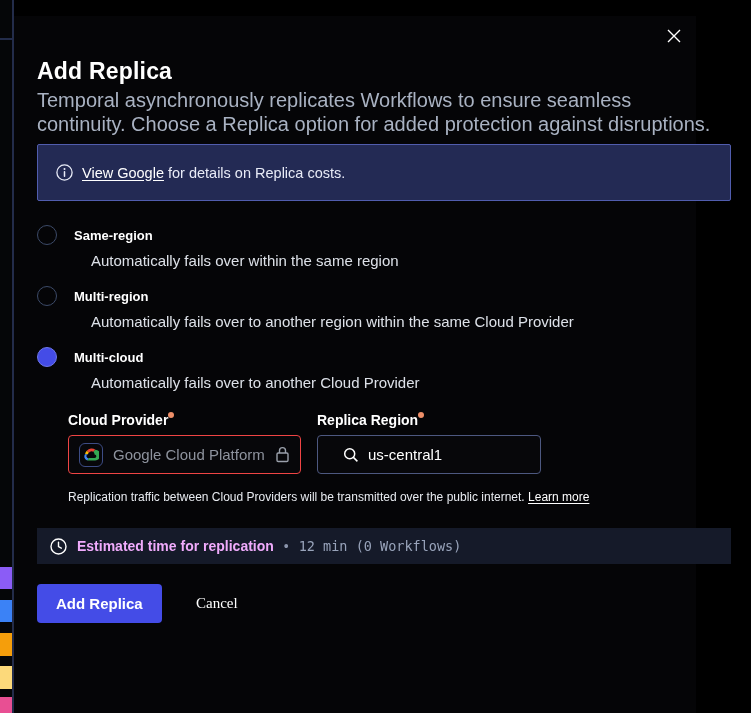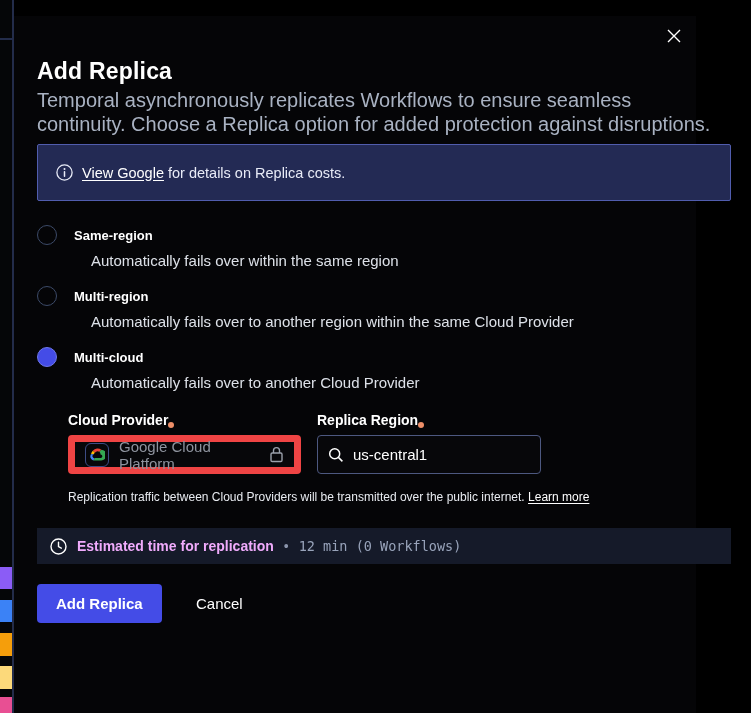--- a/index.html
+++ b/index.html
@@ -32,46 +32,46 @@
   .info-ico { width:17px; height:17px; flex:0 0 auto; display:block; }
 
   .option { position:absolute; left:23px; }
   .opt-row { display:flex; align-items:center; gap:17px; }
   .radio { width:20px; height:20px; border-radius:50%; border:1.5px solid #3c4a68; background:transparent; flex:0 0 auto; cursor:pointer; }
   .radio.selected { background:#444ce7; border:1.5px solid #6e77ea; }
   .opt-label { font-size:13px; font-weight:700; cursor:pointer; }
   .opt-desc { margin:7px 0 0 54px; font-size:15px; color:#dde1e8;text-align:center; }
   .opt1 { top:209px; } .opt2 { top:270px; } .opt3 { top:331px; }
 
-  .field-label { position:absolute; top:396px; font-size:14px; font-weight:700; display:flex; align-items:flex-end; }
+  .field-label { position:absolute; top:396px; font-size:14px; font-weight:700; display:flex; align-items:flex-start; }
   .req-dot { width:6px; height:6px; border-radius:50%; background:#ee8f68; display:inline-block; }
   .lbl-provider { left:54px; } .lbl-region { left:303px; }
 
   .field { position:absolute; top:419px; height:39px; border-radius:4px; display:flex; align-items:center; background:#07070a; }
-  .field-provider { left:54px; width:233px; border:7px solid #ef4444; padding:0 10px; gap:10px; color:#8e939e; font-size:15px; }
+  .field-provider { left:54px; width:233px; border:1px solid #ef4444; padding:0 10px; gap:10px; color:#8e939e; font-size:15px; }
   .gcp-badge { width:24px; height:24px; border:1px solid #3d4c85; border-radius:6px;
     display:flex; align-items:center; justify-content:center; flex:0 0 auto; }
-  .field-region { left:303px; width:224px; border:1px solid #4d5880; padding:0 10px; gap:9px; color:#fff; font-size:15px; font-weight:500; }
+  .field-region { left:303px; width:224px; border:1px solid #4d5880; padding:0 25px; gap:9px; color:#fff; font-size:15px; font-weight:500; }
   .field-region input { background:transparent; border:none; outline:none; color:#fff; font-size:15px; font-weight:500;
     font-family:"Liberation Sans", sans-serif; width:150px; }
   .lock-ico, .search-ico, .clock-ico { flex:0 0 auto; display:block; }
 
   .note { position:absolute; left:54px; top:474px; font-size:12px; color:#e8ebf0; }
 
   .estimate-banner { position:absolute; left:23px; top:512px; width:694px; height:36px; background:#151a29;
     display:flex; align-items:center; padding:0 13px; gap:10px; font-size:14px; }
   .est-label { font-weight:700; color:#f0abfc; }
   .est-sep { color:#8b95ac; }
   .est-value { font-family:"DejaVu Sans Mono", monospace; color:#98a3ba; font-size:13.5px; }
 
   .btn-primary { position:absolute; left:23px; top:568px; height:39px; padding:0 19px; background:#444ce7;
     color:#fff; font-size:15px; font-weight:700; border:none; border-radius:4px; cursor:pointer;
     font-family:"Liberation Sans", sans-serif; }
   .btn-cancel { position:absolute; left:168px; top:568px; height:39px; padding:0 14px; background:transparent;
-    color:#fff; font-size:15px; font-weight:500; border:none; cursor:pointer; font-family:Liberation Sans, sans-serif; }
+    color:#fff; font-size:15px; font-weight:500; border:none; cursor:pointer; font-family:Liberation Serif, serif; }
 </style>
 </head>
 <body>
 
 <div class="stage">
 
   <div class="backdrop-strip">
     <div class="stripe s0" style="background: rgb(139, 92, 246);"></div>
     <div class="stripe s1" style="background: rgb(59, 130, 246);"></div>
     <div class="stripe s2" style="background: rgb(245, 158, 11);"></div>

